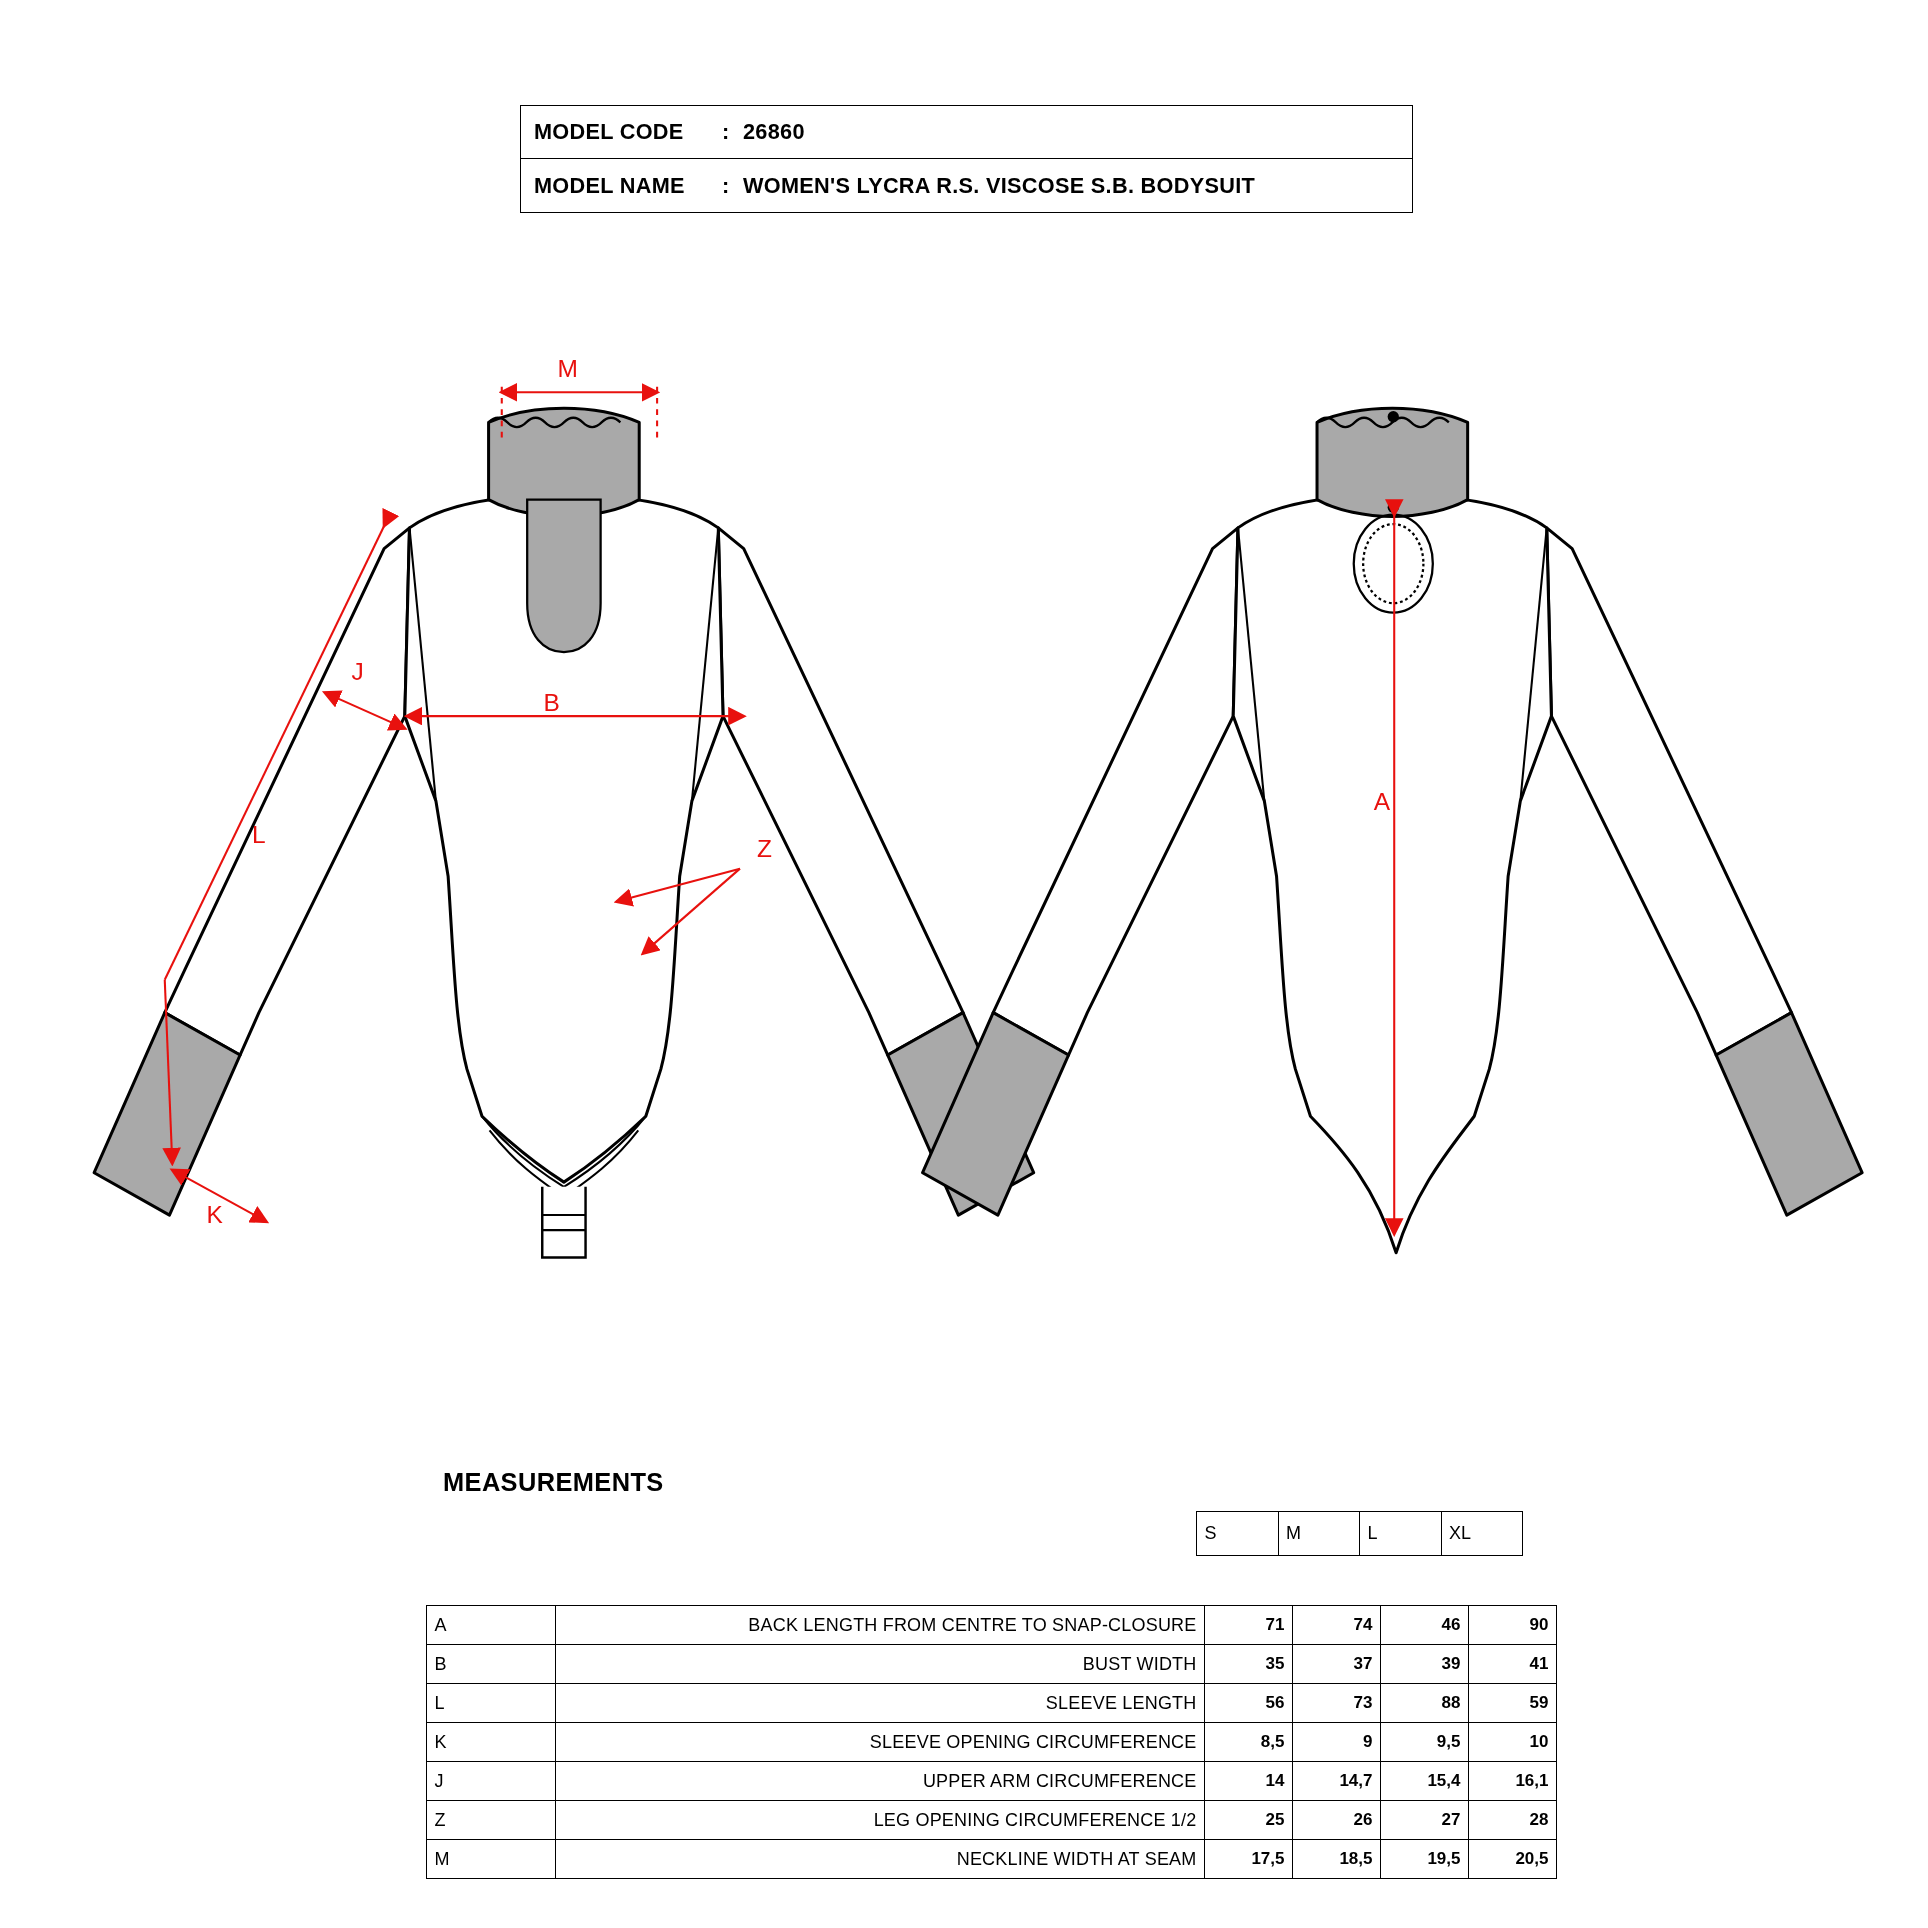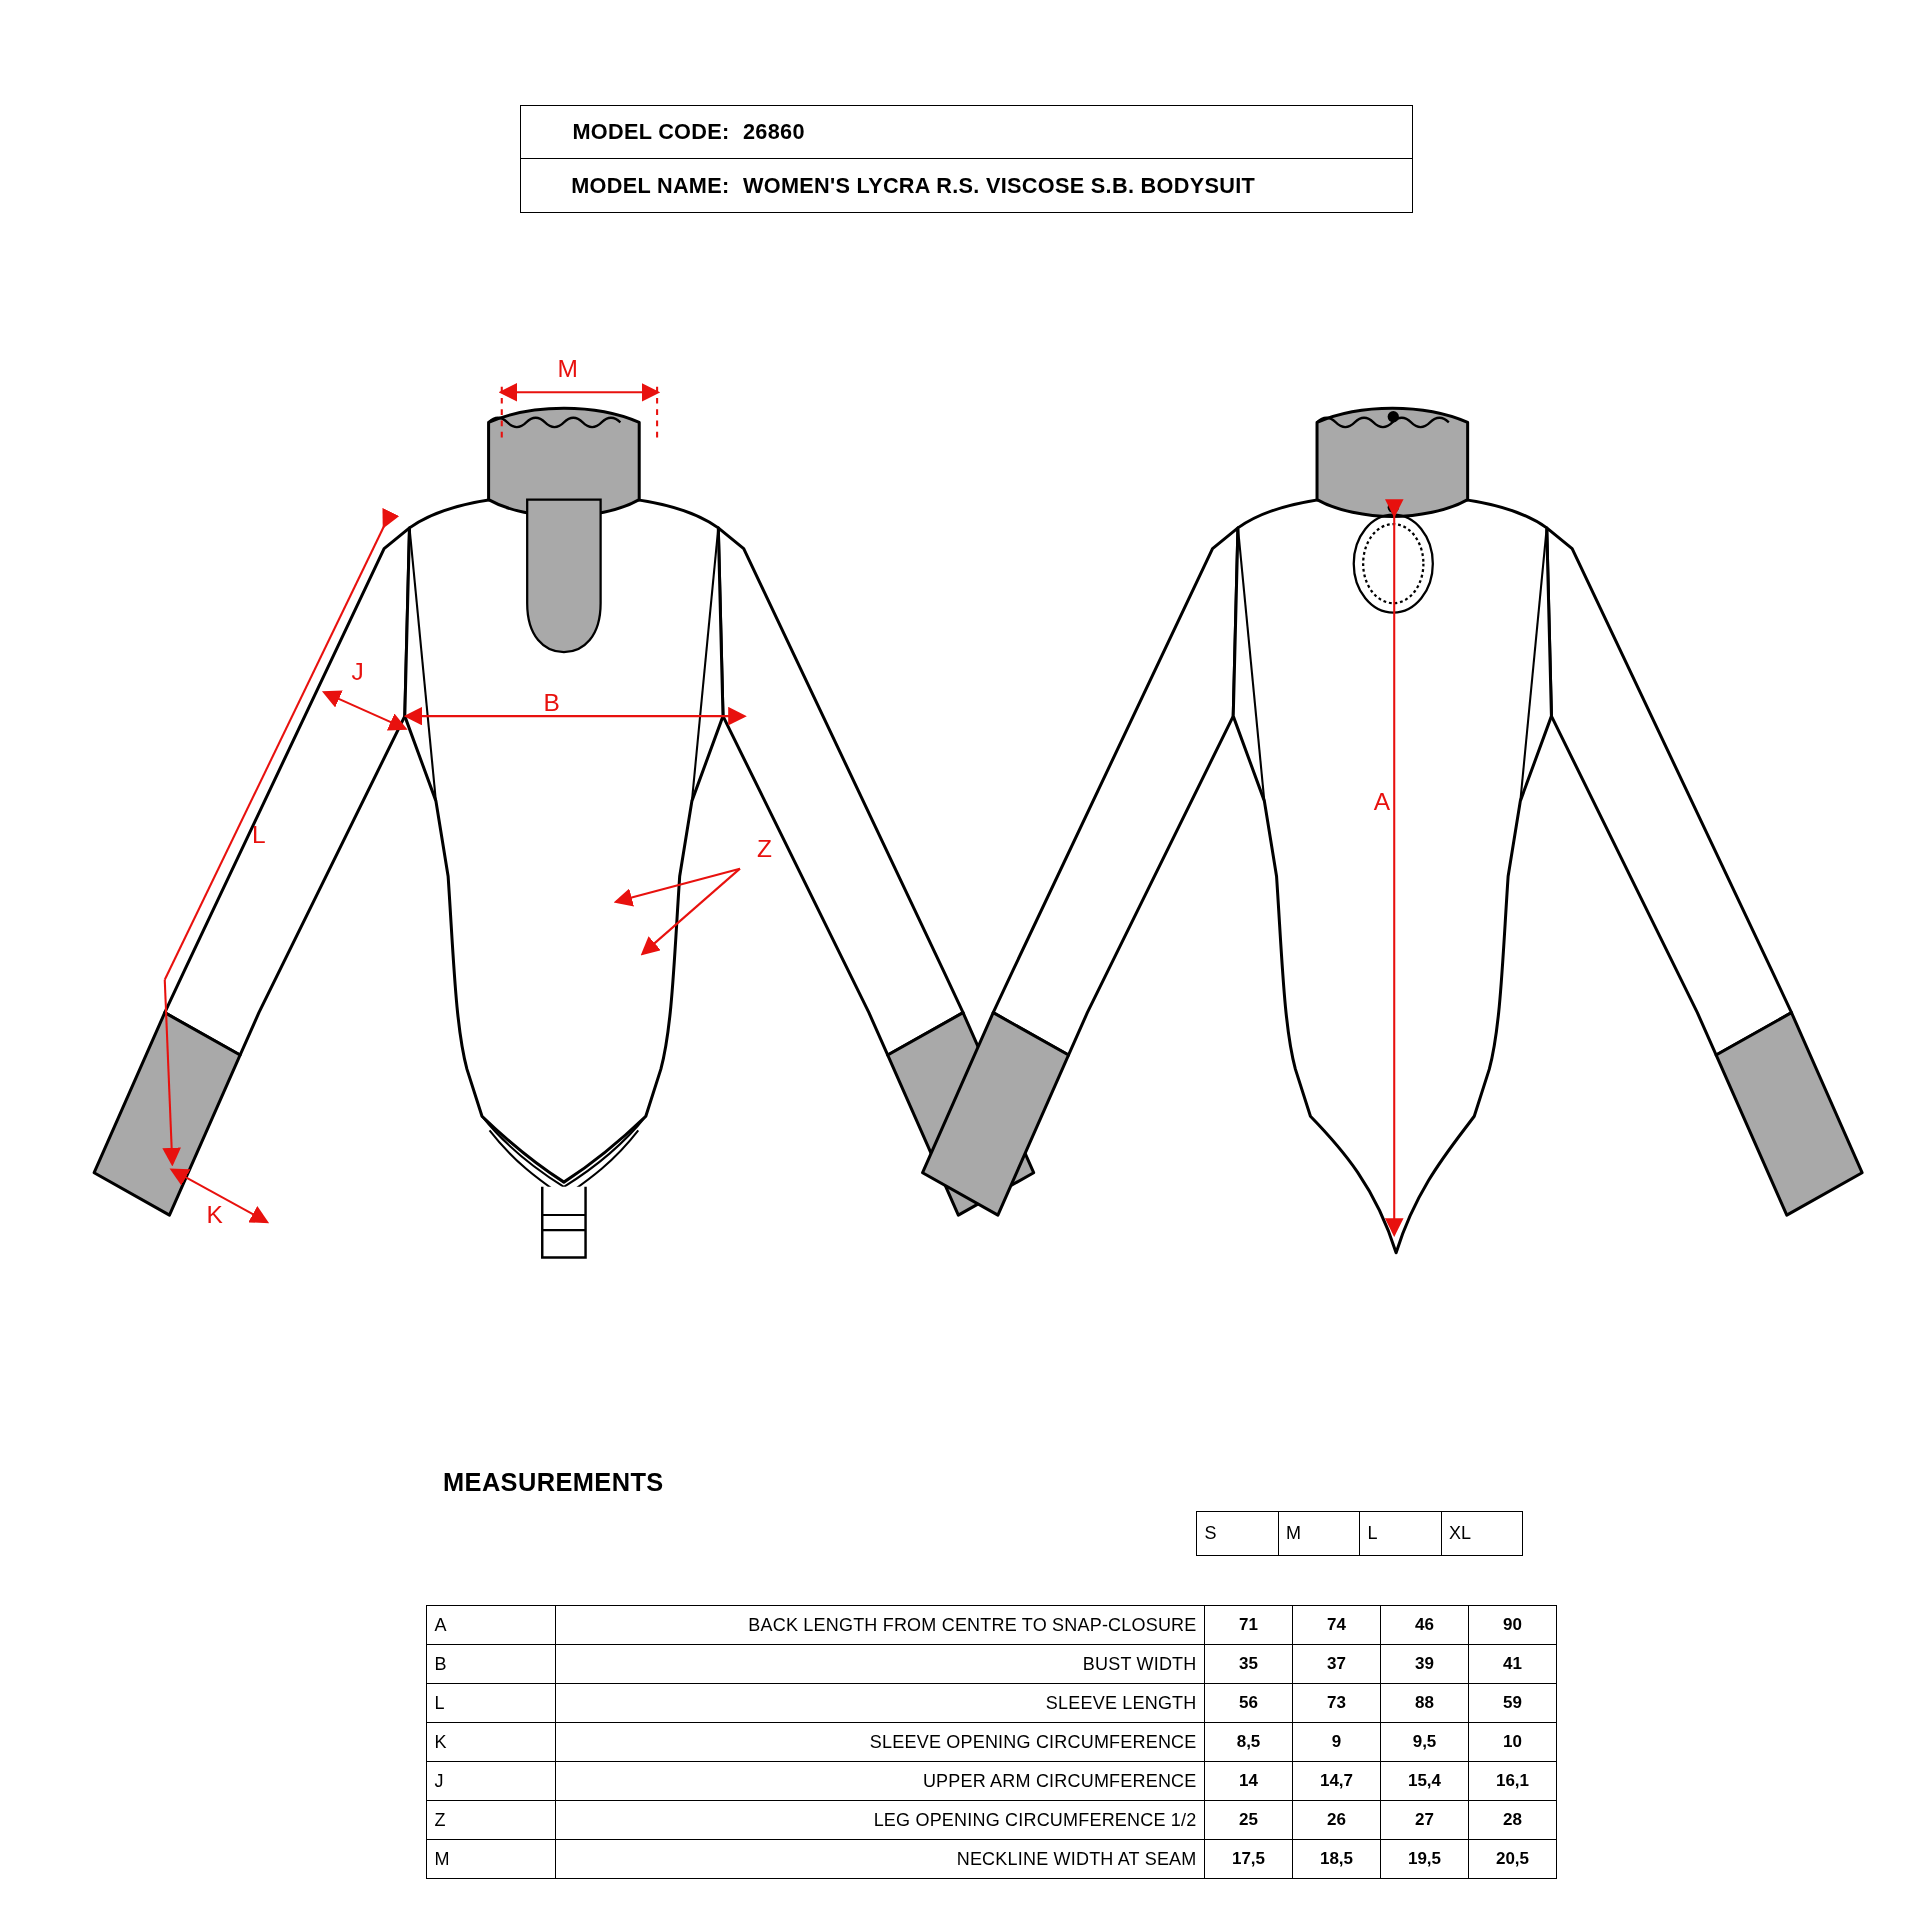--- a/index.html
+++ b/index.html
@@ -29,21 +29,21 @@
     display: flex;
     align-items: center;
     height: 53px;
     padding-left: 13px;
     font-size: 21.7px;
     font-weight: bold;
     letter-spacing: 0.3px;
     box-sizing: border-box;
   }
   .header-row.first { border-bottom: 1.9px solid #000; }
-  .hdr-label { width: 188px; text-align: right; }
+  .hdr-label { width: 188px; }
   .hdr-colon { width: 21px; }
   .hdr-value { }
 
   
   .drawing {
     position: absolute;
     left: 0;
     top: 311px;
     width: 1928px;
     height: 1168px;
@@ -85,21 +85,21 @@
   }
   .meas-table td {
     border: 1.4px solid #000;
     height: 38px;
     padding: 0 7.5px;
     vertical-align: middle;
     white-space: nowrap;
   }
   .c-code { width: 113px; }
   .c-desc { width: 633px; letter-spacing: 0.2px; text-align: right; }
-  .c-val  { width: 72px; text-align: center; font-weight: bold; font-size: 17px; }
+  .c-val  { width: 72px; text-align: right; font-weight: bold; font-size: 17px; }
 
   
 </style>
 </head>
 <body>
 
 <div class="header-box">
   <div class="header-row first">
     <span class="hdr-label">MODEL CODE</span>
     <span class="hdr-colon">:</span>

